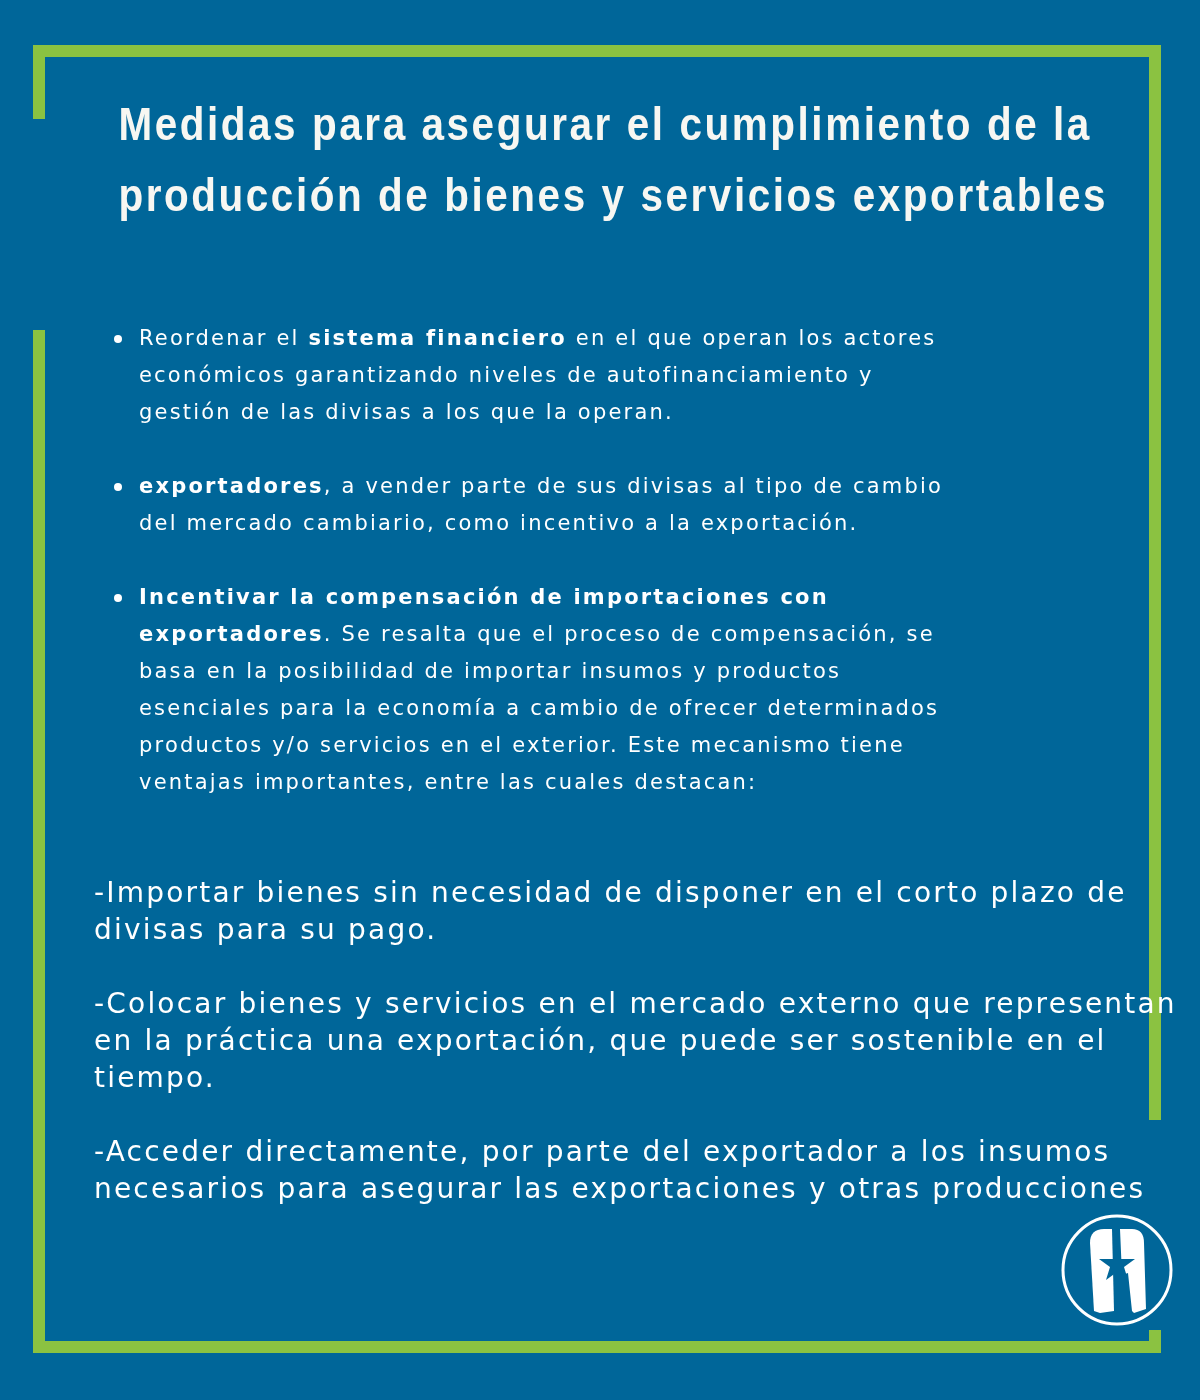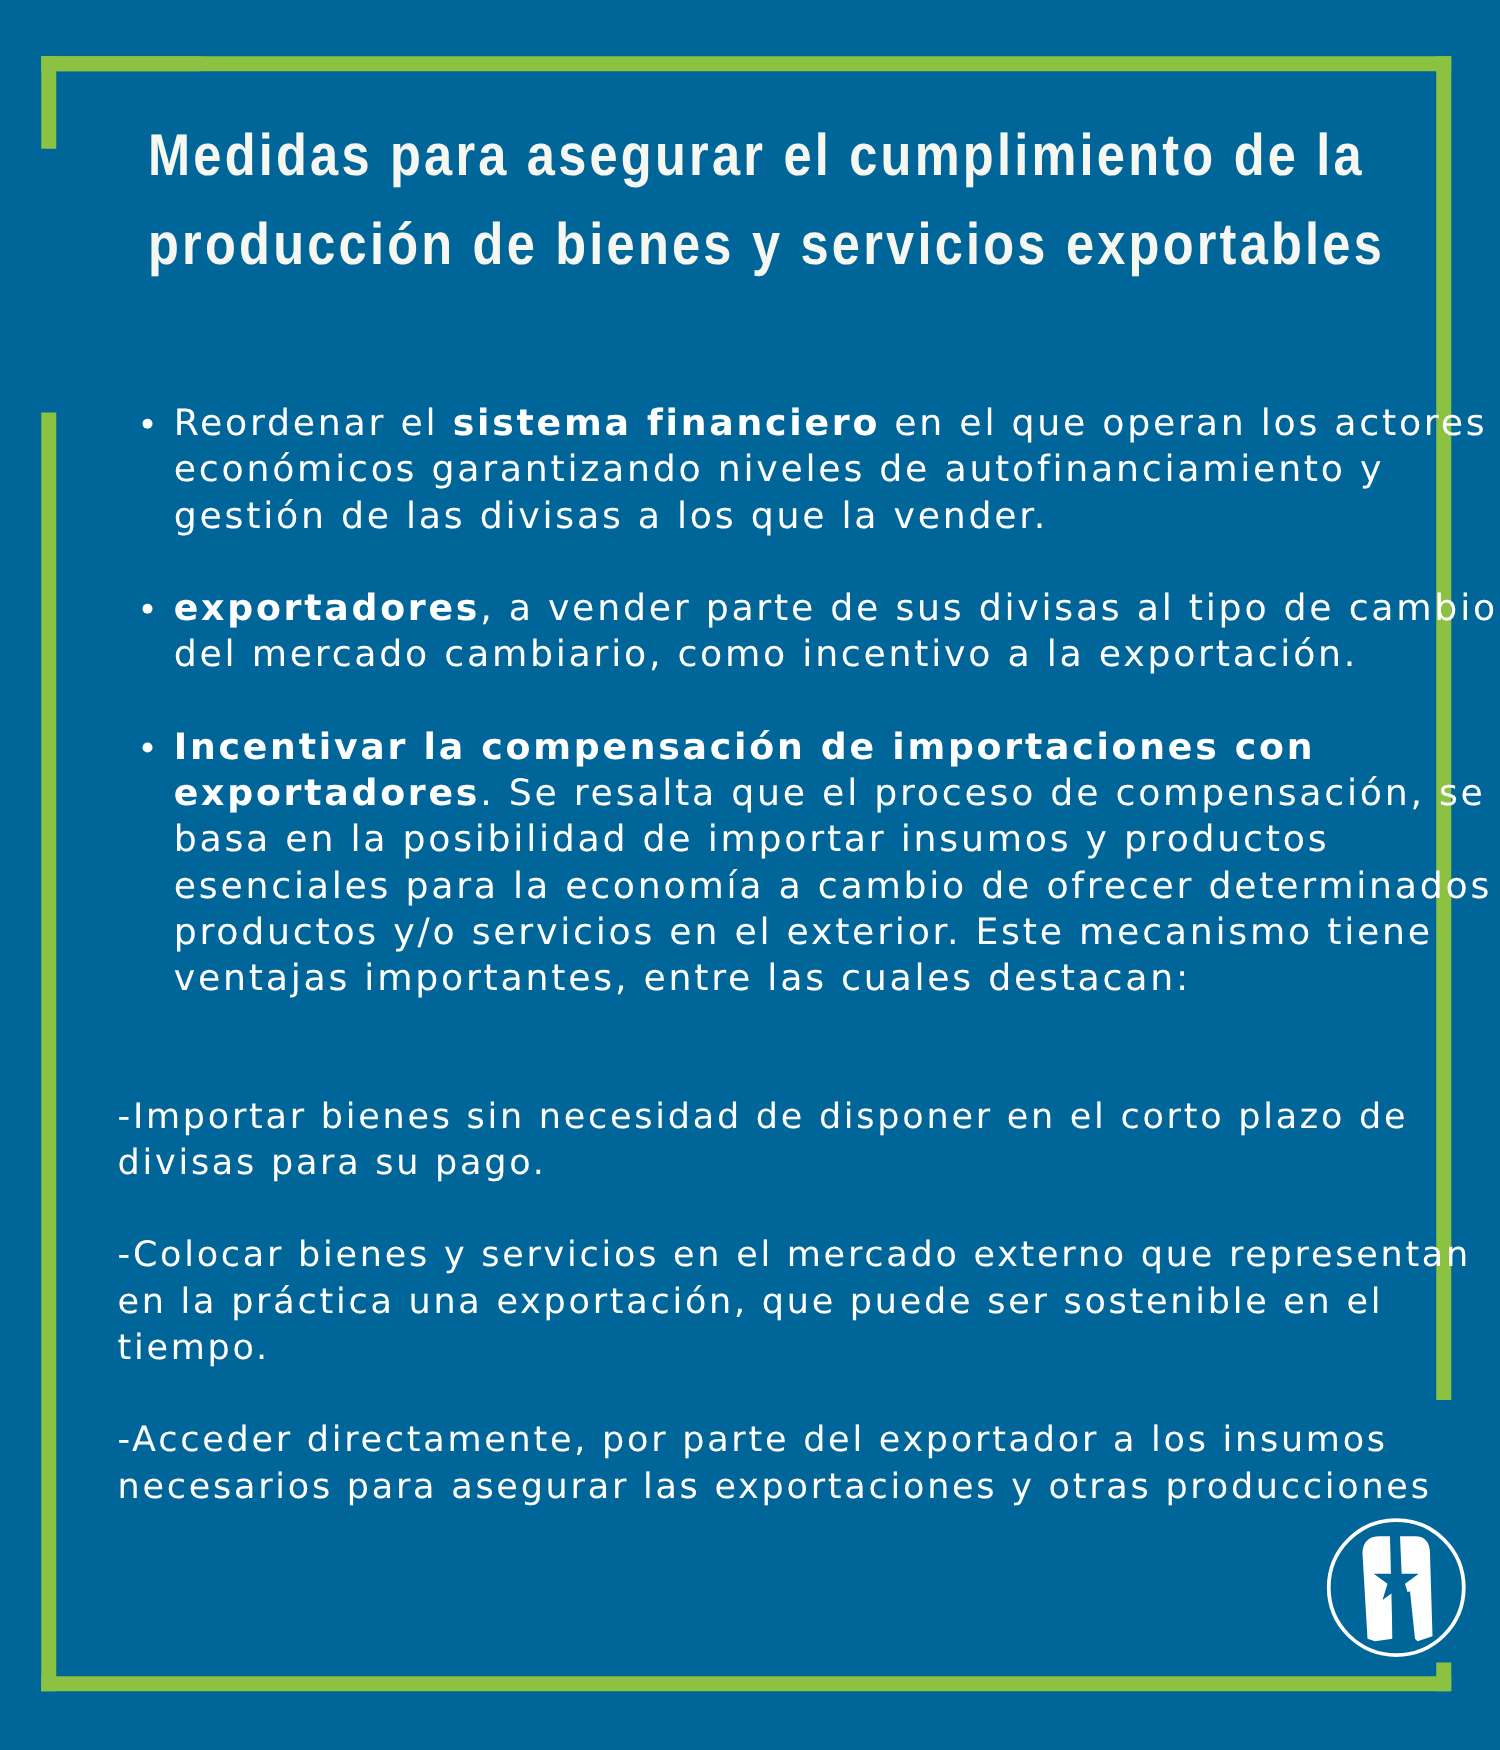--- a/index.html
+++ b/index.html
@@ -1,21 +1,21 @@
 <!DOCTYPE html>
 <html><head>
 <meta charset="utf-8">
 <style>
   html, body { margin:0; padding:0; }
   body { width:1200px; height:1400px; background:#006699; position:relative; overflow:hidden; font-family:"DejaVu Sans", sans-serif; color:#ffffff; }
   .bar { position:absolute; background:#8bc241; }
   .title { position:absolute; left:40px; width:1120px; top:88px; text-align:center; font-family:"Liberation Sans", sans-serif; font-weight:bold; font-size:47px; line-height:71px; letter-spacing:3px; color:#f7f7f2; transform:scaleX(0.86); transform-origin:center top; }
   .title .line { display:block; white-space:nowrap; }
   .bullets { position:absolute; left:112px; top:320px; width:1000px; margin:0; padding:0; list-style:none; }
-  .bullet { position:relative; padding-left:27px; font-size:29px; line-height:37px; letter-spacing:2.2px; margin-bottom:37px; }
+  .bullet { position:relative; padding-left:27px; font-size:21px; line-height:37px; letter-spacing:2.2px; margin-bottom:37px; }
   .bullet .dot { position:absolute; left:2px; top:15px; width:8px; height:8px; border-radius:50%; background:#ffffff; }
   .bullet .l { display:block; white-space:nowrap; }
   .bullet b { font-weight:bold; }
   .para { position:absolute; left:94px; font-size:28px; line-height:37px; letter-spacing:2.2px; }
   .para .l { display:block; white-space:nowrap; }
   .logo { position:absolute; left:1060px; top:1213px; width:114px; height:114px; }
 </style>
 </head>
 <body>
 
@@ -30,21 +30,21 @@
 <h1 class="title" style="margin:0;">
   <span class="line">Medidas para asegurar  el cumplimiento de la</span>
   <span class="line">producción de bienes y servicios exportables</span>
 </h1>
 
 <ul class="bullets">
   <li class="bullet">
     <span class="dot"></span>
     <span class="l"><span>Reordenar el </span><b>sistema financiero</b><span> en el que operan los actores</span></span>
     <span class="l">económicos garantizando niveles de autofinanciamiento y</span>
-    <span class="l">gestión de las divisas a los que la vender.</span>
+    <span class="l">gestión de las divisas a los que la operan.</span>
   </li>
   <li class="bullet">
     <span class="dot"></span>
     <span class="l"><b>exportadores</b><span>, a vender parte de sus divisas al tipo de cambio</span></span>
     <span class="l">del mercado cambiario, como incentivo a la exportación.</span>
   </li>
   <li class="bullet">
     <span class="dot"></span>
     <span class="l"><b>Incentivar la compensación de importaciones con</b></span>
     <span class="l"><b>exportadores</b><span>. Se resalta que el proceso de compensación, se</span></span>

